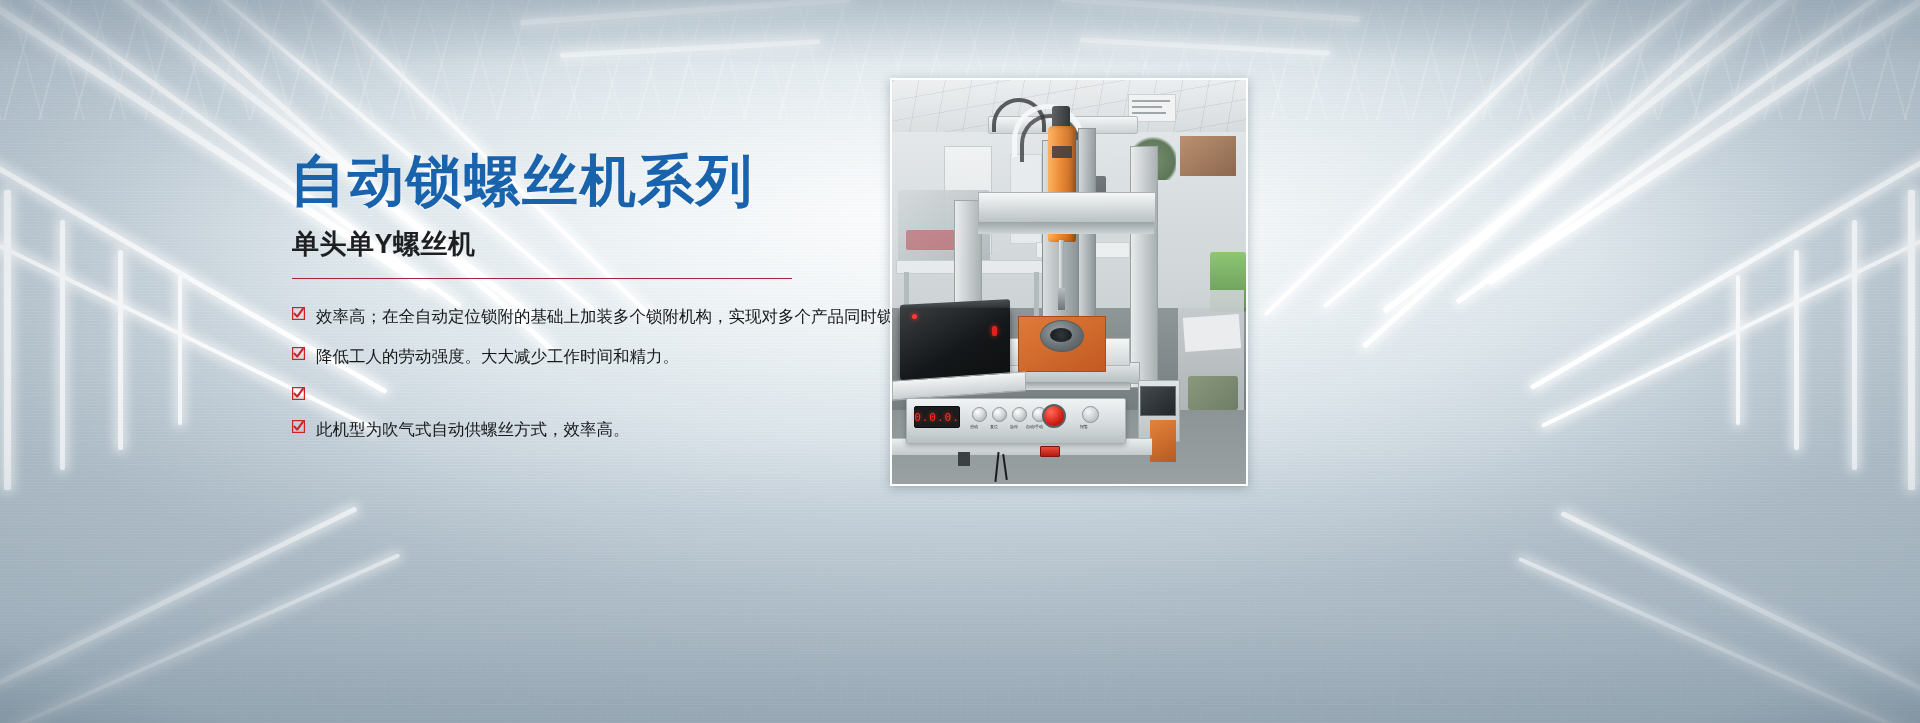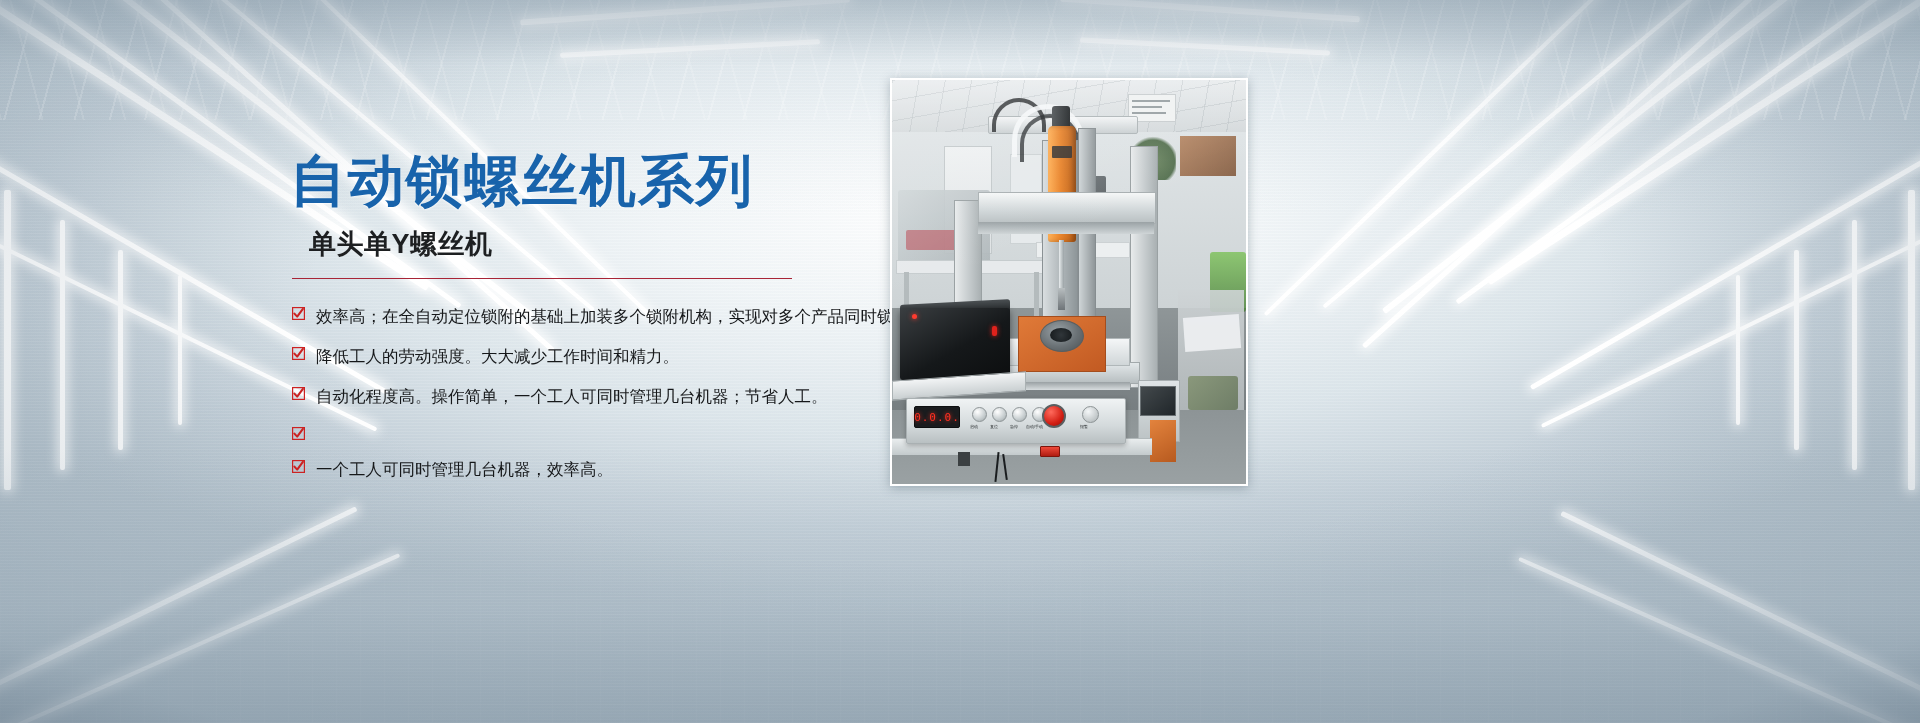--- a/index.html
+++ b/index.html
@@ -63,21 +63,21 @@
   
   .content{position:absolute;left:290px;top:150px;width:600px;}
 
   .title{
     font-size:56px;font-weight:bold;letter-spacing:2px;
     color:#1863ab;line-height:1.1;margin:0 0 14px 0;
     text-shadow:0 1px 2px rgba(255,255,255,.7);
     white-space:nowrap;
   }
   .subtitle{
-    font-size:27px;font-weight:bold;color:#1d1f21;margin:0 0 16px 19px;
+    font-size:27px;font-weight:bold;color:#1d1f21;margin:0 0 16px 2px;
     letter-spacing:.5px;
   }
   .divider{
     width:500px;height:0;border-top:1.6px solid #a82436;margin:0 0 26px 2px;
   }
   .bullets{list-style:none;margin:0;padding:0;}
   .bullet{
     display:flex;align-items:flex-start;
     margin:0 0 18px 2px;
     font-size:16.5px;color:#16181a;line-height:1.35;
@@ -314,47 +314,38 @@
       <li class="bullet">
         <span class="chk">
           <svg width="13" height="13" viewBox="0 0 13 13">
             <rect x="0.6" y="0.6" width="11.8" height="11.8" fill="none" stroke="#cc2222" stroke-width="1.2"></rect>
             <path d="M2.4 6.6 L5.2 9.6 L10.9 1.9" fill="none" stroke="#cc2222" stroke-width="2.1" stroke-linecap="round" stroke-linejoin="round"></path>
           </svg>
         </span>
         <span>降低工人的劳动强度。大大减少工作时间和精力。</span>
       </li>
 
-      <li class="bullet">
-        <span class="chk">
-          <svg width="13" height="13" viewBox="0 0 13 13">
-            <rect x="0.6" y="0.6" width="11.8" height="11.8" fill="none" stroke="#cc2222" stroke-width="1.2"></rect>
-            <path d="M2.4 6.6 L5.2 9.6 L10.9 1.9" fill="none" stroke="#cc2222" stroke-width="2.1" stroke-linecap="round" stroke-linejoin="round"></path>
-          </svg>
-        </span>
-        <span>自动化程度高。操作简单，一个工人可同时管理几台机器；节省人工。</span>
-      </li>
 
       <li class="bullet">
         <span class="chk">
           <svg width="13" height="13" viewBox="0 0 13 13">
             <rect x="0.6" y="0.6" width="11.8" height="11.8" fill="none" stroke="#cc2222" stroke-width="1.2"></rect>
             <path d="M2.4 6.6 L5.2 9.6 L10.9 1.9" fill="none" stroke="#cc2222" stroke-width="2.1" stroke-linecap="round" stroke-linejoin="round"></path>
           </svg>
         </span>
       </li>
 
       <li class="bullet">
         <span class="chk">
           <svg width="13" height="13" viewBox="0 0 13 13">
             <rect x="0.6" y="0.6" width="11.8" height="11.8" fill="none" stroke="#cc2222" stroke-width="1.2"></rect>
             <path d="M2.4 6.6 L5.2 9.6 L10.9 1.9" fill="none" stroke="#cc2222" stroke-width="2.1" stroke-linecap="round" stroke-linejoin="round"></path>
           </svg>
         </span>
-        <span>一个工人可同时管理几台机器，效率高。</span>
+        <span>此机型为吹气式自动供螺丝方式，效率高。</span>
       </li>
 
     </ul>
   </div>
 
   <div class="photo-frame">
     <div class="photo">
 
       <div class="ws-ceiling"></div>
       <div class="ws-ceilgrid"></div>

